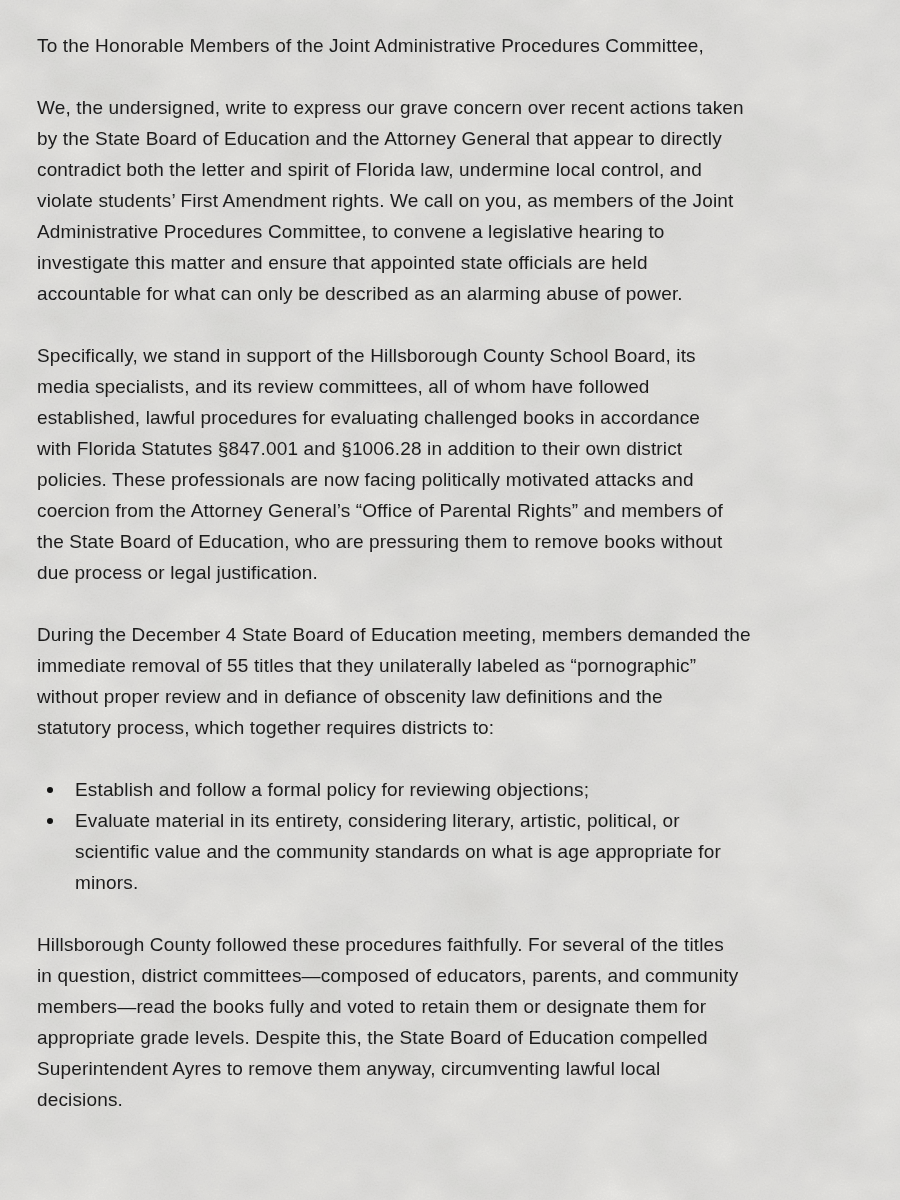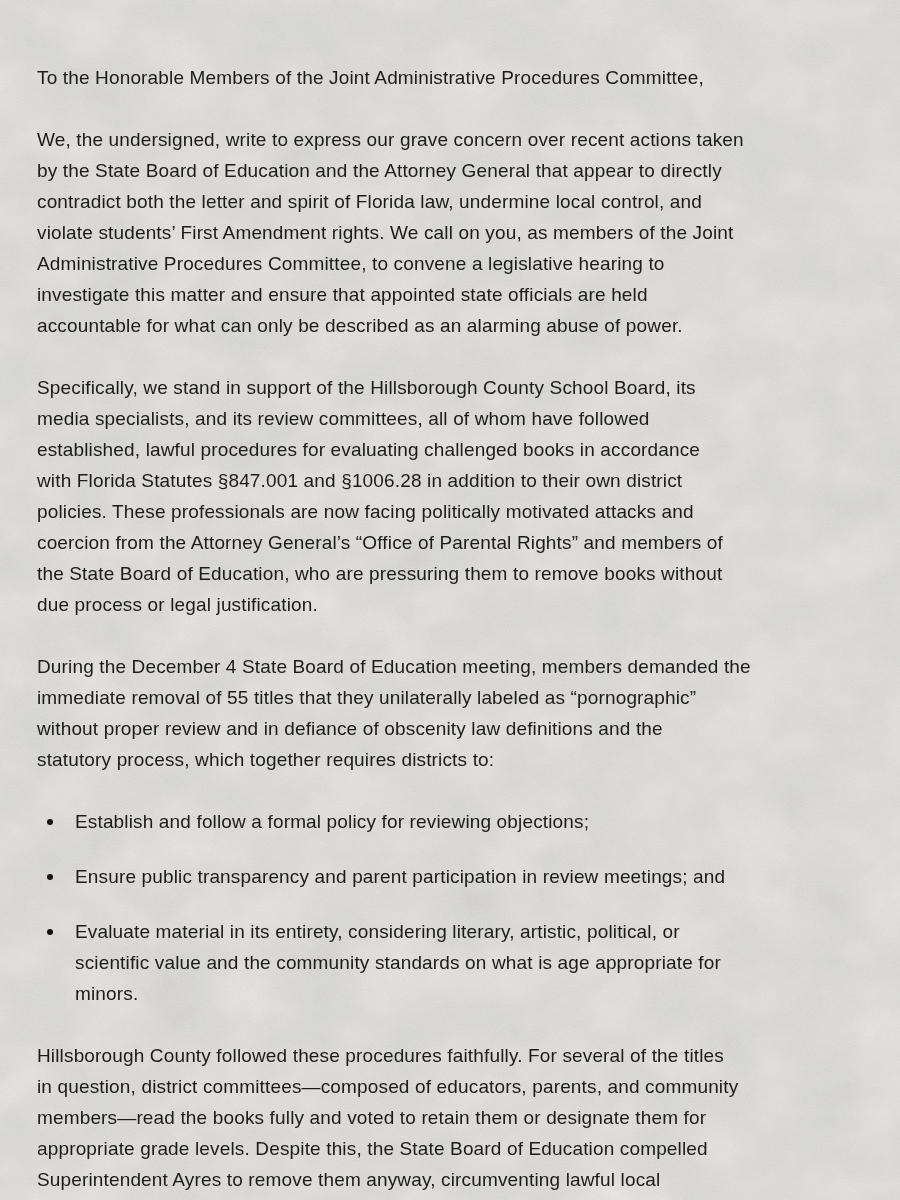--- a/index.html
+++ b/index.html
@@ -22,32 +22,31 @@
     inset: 0;
     z-index: 0;
     pointer-events: none;
   }
 
   .page {
     position: relative;
     z-index: 1;
     width: 900px;
     height: 1200px;
-    padding: 62px 30px 0 37px;
+    padding: 30px 30px 0 37px;
   }
 
   .page p,
   .page li {
     font-size: 19px;
     font-weight: 300;
     line-height: 31px;
     letter-spacing: 0.15px;
     white-space: pre-line;
     color: #1b1b1b;
-    margin-top: 24px;
   }
 
   .page p {
     margin: 0 0 31px 0;
   }
 
   ul.req-list {
     list-style: none;
     margin: 0 0 31px 0;
     padding: 0;
@@ -113,21 +112,20 @@
 the State Board of Education, who are pressuring them to remove books without
 due process or legal justification.</p>
 
   <p>During the December 4 State Board of Education meeting, members demanded the
 immediate removal of 55 titles that they unilaterally labeled as “pornographic”
 without proper review and in defiance of obscenity law definitions and the
 statutory process, which together requires districts to:</p>
 
   <ul class="req-list">
     <li>Establish and follow a formal policy for reviewing objections;</li>
-    <li>Ensure public transparency and parent participation in review meetings; and</li>
     <li>Evaluate material in its entirety, considering literary, artistic, political, or
 scientific value and the community standards on what is age appropriate for
 minors.</li>
   </ul>
 
   <p>Hillsborough County followed these procedures faithfully. For several of the titles
 in question, district committees—composed of educators, parents, and community
 members—read the books fully and voted to retain them or designate them for
 appropriate grade levels. Despite this, the State Board of Education compelled
 Superintendent Ayres to remove them anyway, circumventing lawful local

